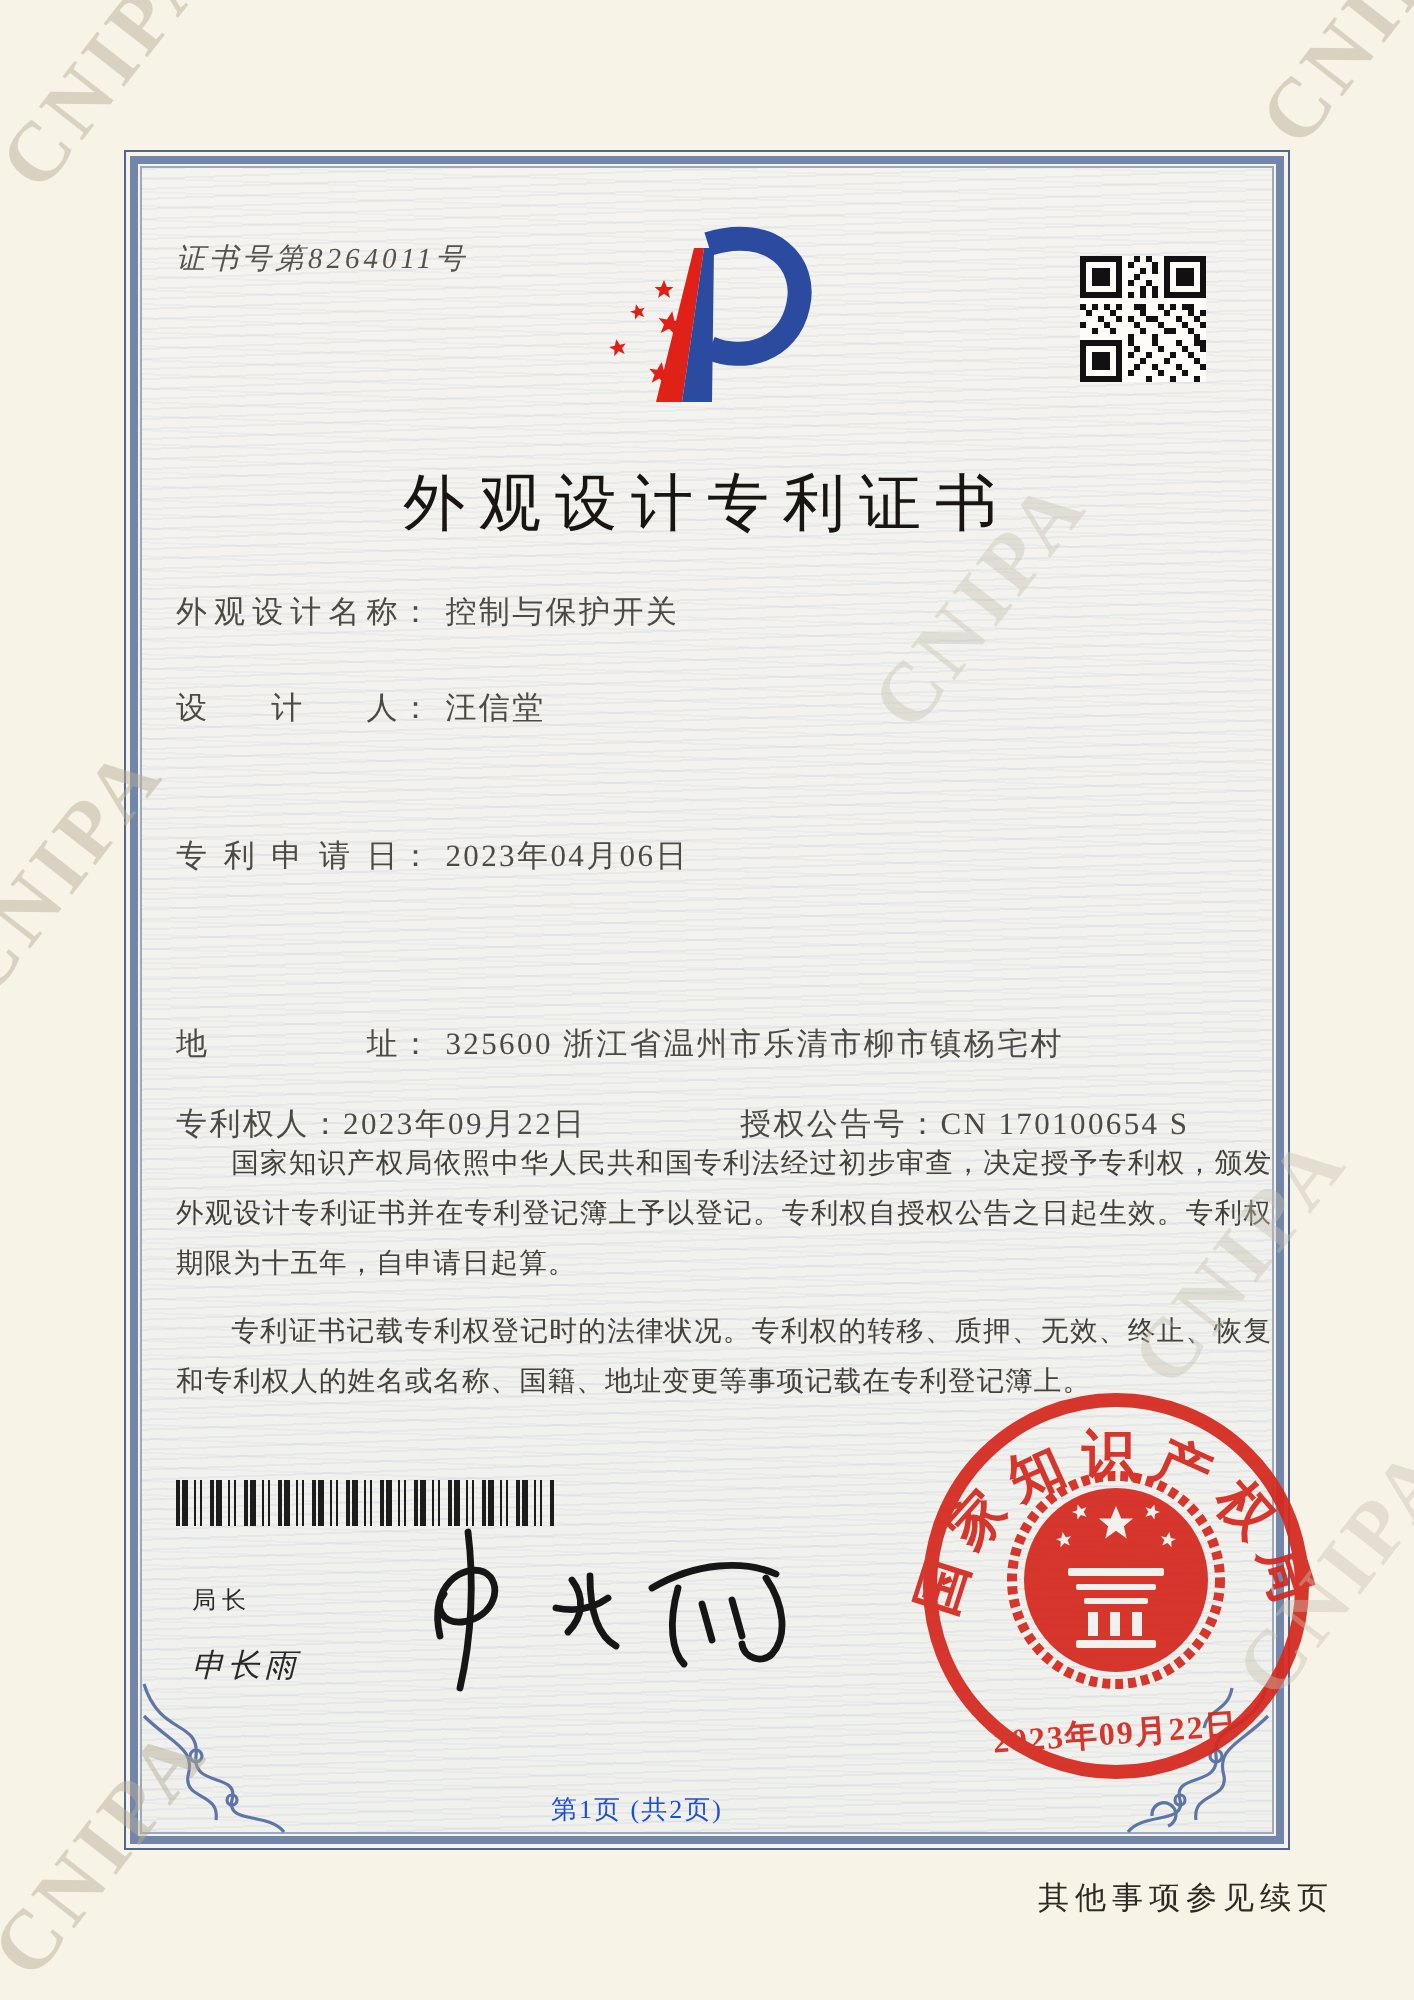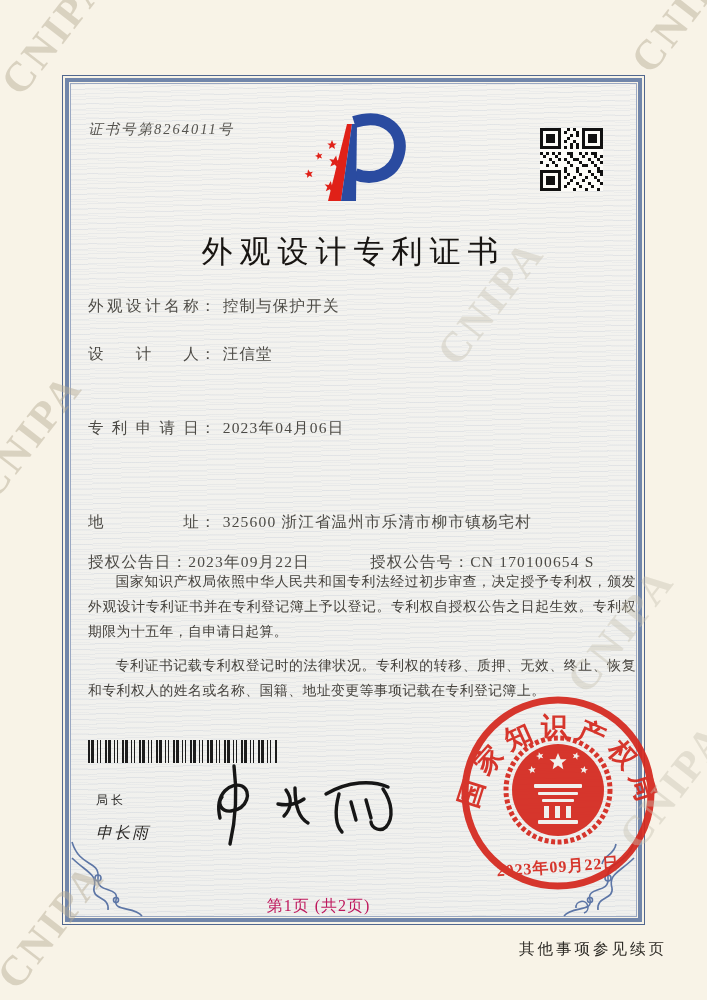--- a/index.html
+++ b/index.html
@@ -81,21 +81,21 @@
     background:repeating-linear-gradient(90deg,
       #1c1c1c 0 2px, transparent 2px 3px,
       #1c1c1c 3px 6px, transparent 6px 9px,
       #1c1c1c 9px 10px, transparent 10px 12px,
       #1c1c1c 12px 13px, transparent 13px 17px);
   }
   .sig-title{left:96px;top:792px;font-size:12px;color:#2a2826;letter-spacing:3px;}
   .sig-name{left:96px;top:823px;font-size:16px;color:#2a2826;letter-spacing:2px;font-style:italic;}
   .footer-page{
     left:0;right:70px;top:896px;text-align:center;
-    font-size:16px;color:#be185d;letter-spacing:1px;
+    font-size:13px;color:#1d4ed8;letter-spacing:1px;
   }
   .footer-note{
     left:0;right:40px;top:939px;text-align:right;
     font-size:15.5px;color:#2c2a25;letter-spacing:3px;z-index:10;padding-left:40px;
   }
   .seal-wrap{left:452px;top:696px;width:212px;height:202px;z-index:30;opacity:.93;}
   .logo-wrap{left:296px;top:110px;width:118px;height:97px;}
   .qr-wrap{left:540px;top:128px;width:63px;height:63px;}
   .sig-svg{left:200px;top:760px;width:215px;height:95px;}
 </style>
@@ -252,21 +252,21 @@
   <div class="abs frow" style="top:344px;">
     <span class="flabel">设计人</span><span>：</span><span class="fvalue">汪信堂</span>
   </div>
   <div class="abs frow" style="top:418px;">
     <span class="flabel">专利申请日</span><span>：</span><span class="fvalue">2023年04月06日</span>
   </div>
   <div class="abs frow" style="top:512px;">
     <span class="flabel">地址</span><span>：</span><span class="fvalue">325600 浙江省温州市乐清市柳市镇杨宅村</span>
   </div>
   <div class="abs frow" style="top:552px;">
-    <span>授权公告日</span><span>：</span><span>2023年09月22日</span>
+    <span>专利权人</span><span>：</span><span>2023年09月22日</span>
     <span class="grant2">
       <span>授权公告号</span><span>：</span><span>CN 170100654 S</span>
     </span>
   </div>
 
   <div class="abs paras">
     <p>国家知识产权局依照中华人民共和国专利法经过初步审查，决定授予专利权，颁发外观设计专利证书并在专利登记簿上予以登记。专利权自授权公告之日起生效。专利权期限为十五年，自申请日起算。</p>
     <p>专利证书记载专利权登记时的法律状况。专利权的转移、质押、无效、终止、恢复和专利权人的姓名或名称、国籍、地址变更等事项记载在专利登记簿上。</p>
   </div>
 

